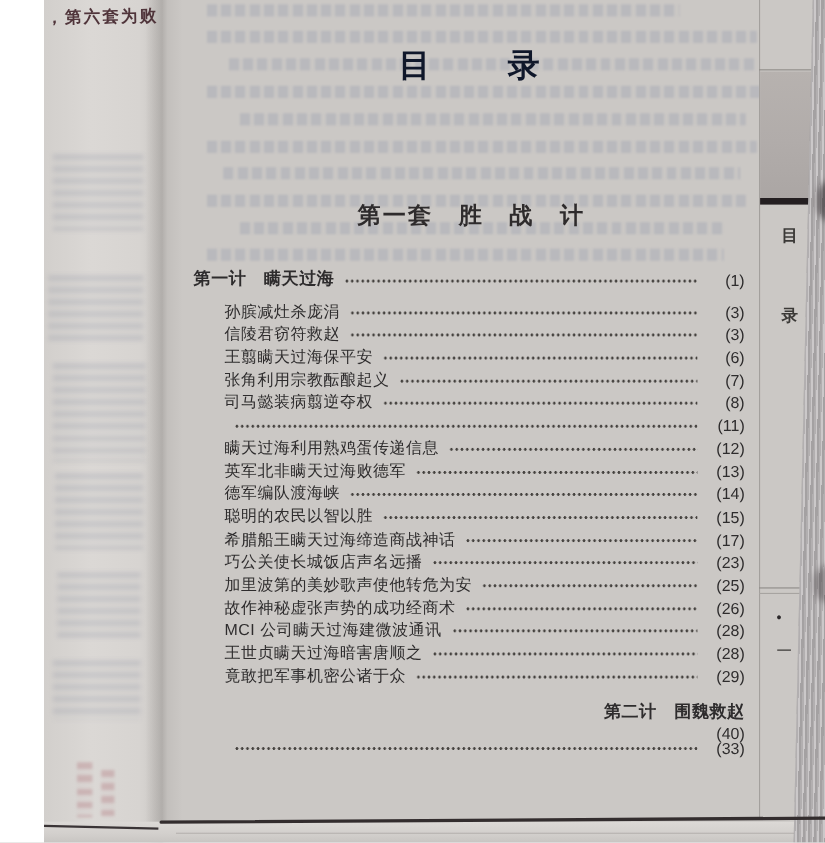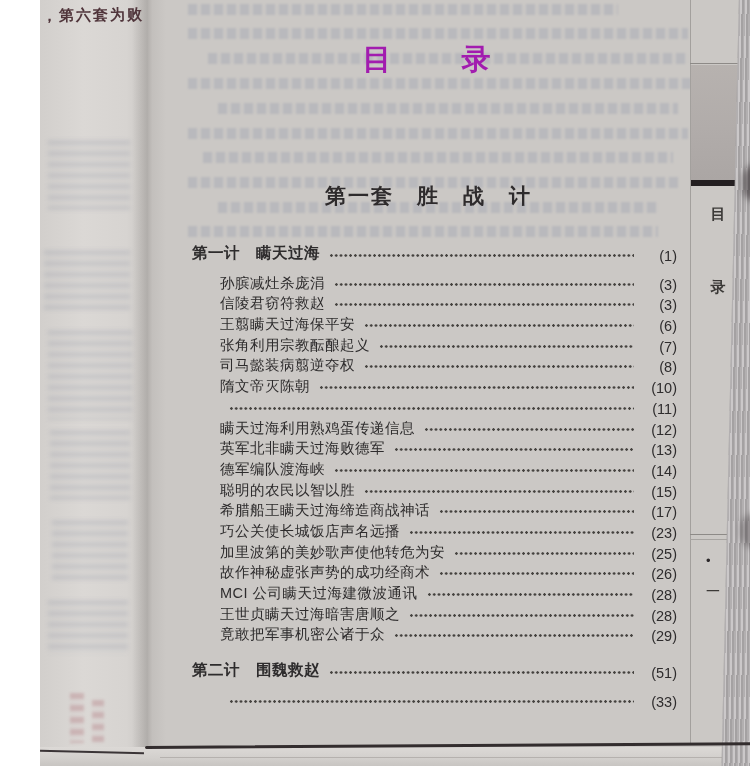--- a/index.html
+++ b/index.html
@@ -17,32 +17,32 @@
   .gutter-shadow{position:absolute;left:92px;top:0;width:34px;height:766px;z-index:2;
     background:linear-gradient(90deg,rgba(90,85,82,0) 0%,rgba(90,85,82,.22) 45%,rgba(120,115,112,.10) 60%,rgba(255,255,255,0) 100%);}
 
   
   .right-page{position:absolute;left:108px;top:0;width:608px;height:766px;z-index:1;
     background:linear-gradient(100deg,#deliberate 0,#e0ddda 0%,#eae8e5 30%,#ebe9e6 65%,#e3e0dd 88%,#dad7d4 100%);}
   .main-area{position:absolute;left:0;top:0;width:542px;height:766px;}
 
   
   .toc-title{position:absolute;left:32px;right:13px;top:40px;text-align:center;z-index:3;
-    font-size:29px;font-weight:bold;color:#a21caf;letter-spacing:4px;
+    font-size:29px;font-weight:bold;color:#0f172a;letter-spacing:4px;
     font-family:"Liberation Serif",serif;}
   .toc-section{position:absolute;left:32px;right:13px;top:182px;text-align:center;z-index:3;
     font-size:21px;font-weight:bold;color:#2e2b2c;letter-spacing:2px;
     font-family:"Liberation Serif",serif;}
 
   
-  .toc-list{position:absolute;left:44px;right:13px;top:240px;z-index:3;}
+  .toc-list{position:absolute;left:28px;right:13px;top:240px;z-index:3;}
   .toc-row{display:flex;align-items:flex-end;color:#2e2c2d;}
   .toc-row.chapter{height:24px;margin-bottom:8px;font-weight:bold;font-size:15.5px;}
   .toc-row.sub{height:20.7px;padding-left:28px;font-size:14.5px;}
-  .toc-row.chapter.second{margin-top:13px;}
+  .toc-row.chapter.second{margin-top:13px;flex-direction:column;}
   .toc-row.sub.last{margin-top:6px;}
   .toc-label{white-space:nowrap;letter-spacing:.5px;}
   .toc-leader{flex:1;height:13px;margin:0 5px 2px 9px;
     background:radial-gradient(circle,#45423f 1.05px,rgba(0,0,0,0) 1.5px);
     background-size:4.8px 13px;background-repeat:repeat-x;background-position:0 center;}
   .toc-page{white-space:nowrap;font-size:14.5px;font-weight:normal;color:#2e2c2d;min-width:38px;text-align:right;}
   .toc-row.chapter .toc-page{font-weight:normal;}
 
   
   .showthrough-line{position:absolute;height:11px;z-index:2;opacity:.30;filter:blur(1.1px);
@@ -150,25 +150,20 @@
             <span class="toc-label">张角利用宗教酝酿起义</span>
             <span class="toc-leader"></span>
             <span class="toc-page">(7)</span>
           </div>
           <div class="toc-row sub">
             <span class="toc-label">司马懿装病翦逆夺权</span>
             <span class="toc-leader"></span>
             <span class="toc-page">(8)</span>
           </div>
           <div class="toc-row sub">
-            <span class="toc-label">隋文帝灭陈朝</span>
-            <span class="toc-leader"></span>
-            <span class="toc-page">(10)</span>
-          </div>
-          <div class="toc-row sub">
             <span class="toc-leader"></span>
             <span class="toc-page">(11)</span>
           </div>
           <div class="toc-row sub">
             <span class="toc-label">瞒天过海利用熟鸡蛋传递信息</span>
             <span class="toc-leader"></span>
             <span class="toc-page">(12)</span>
           </div>
           <div class="toc-row sub">
             <span class="toc-label">英军北非瞒天过海败德军</span>
@@ -216,21 +211,21 @@
             <span class="toc-page">(28)</span>
           </div>
           <div class="toc-row sub">
             <span class="toc-label">竟敢把军事机密公诸于众</span>
             <span class="toc-leader"></span>
             <span class="toc-page">(29)</span>
           </div>
           <div class="toc-row chapter second">
             <span class="toc-label">第二计　围魏救赵</span>
             <span class="toc-leader"></span>
-            <span class="toc-page">(51)</span>
+            <span class="toc-page">(40)</span>
           </div>
           <div class="toc-row sub last">
             <span class="toc-leader"></span>
             <span class="toc-page">(33)</span>
           </div>
         </div>
     </div>
   </div>
 
   <div class="margin-col">

